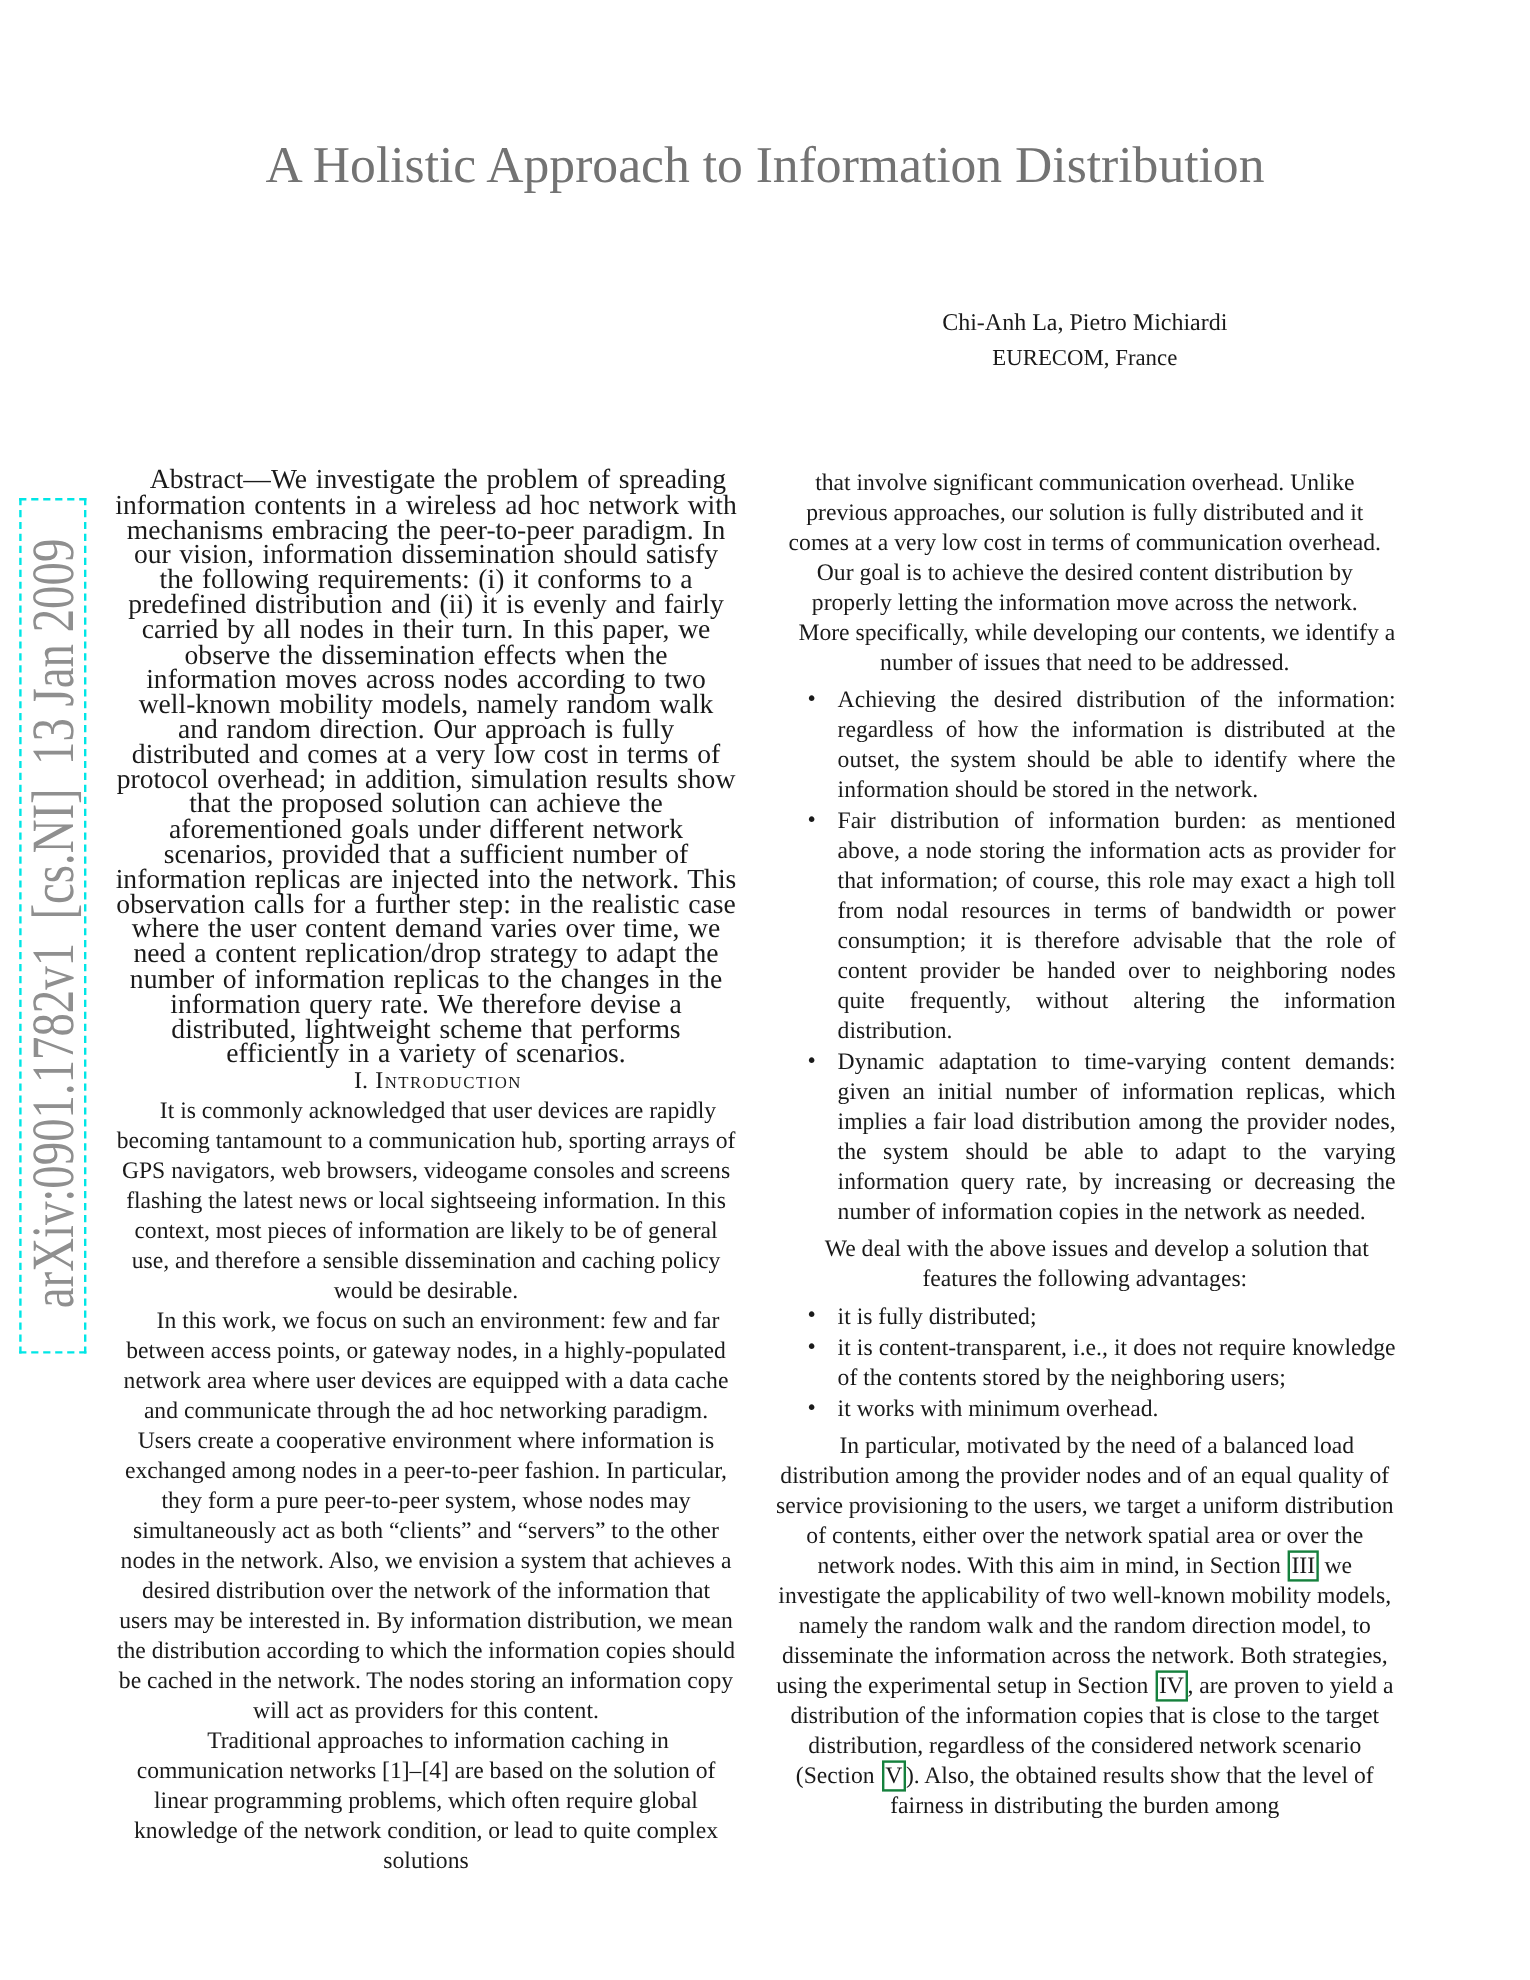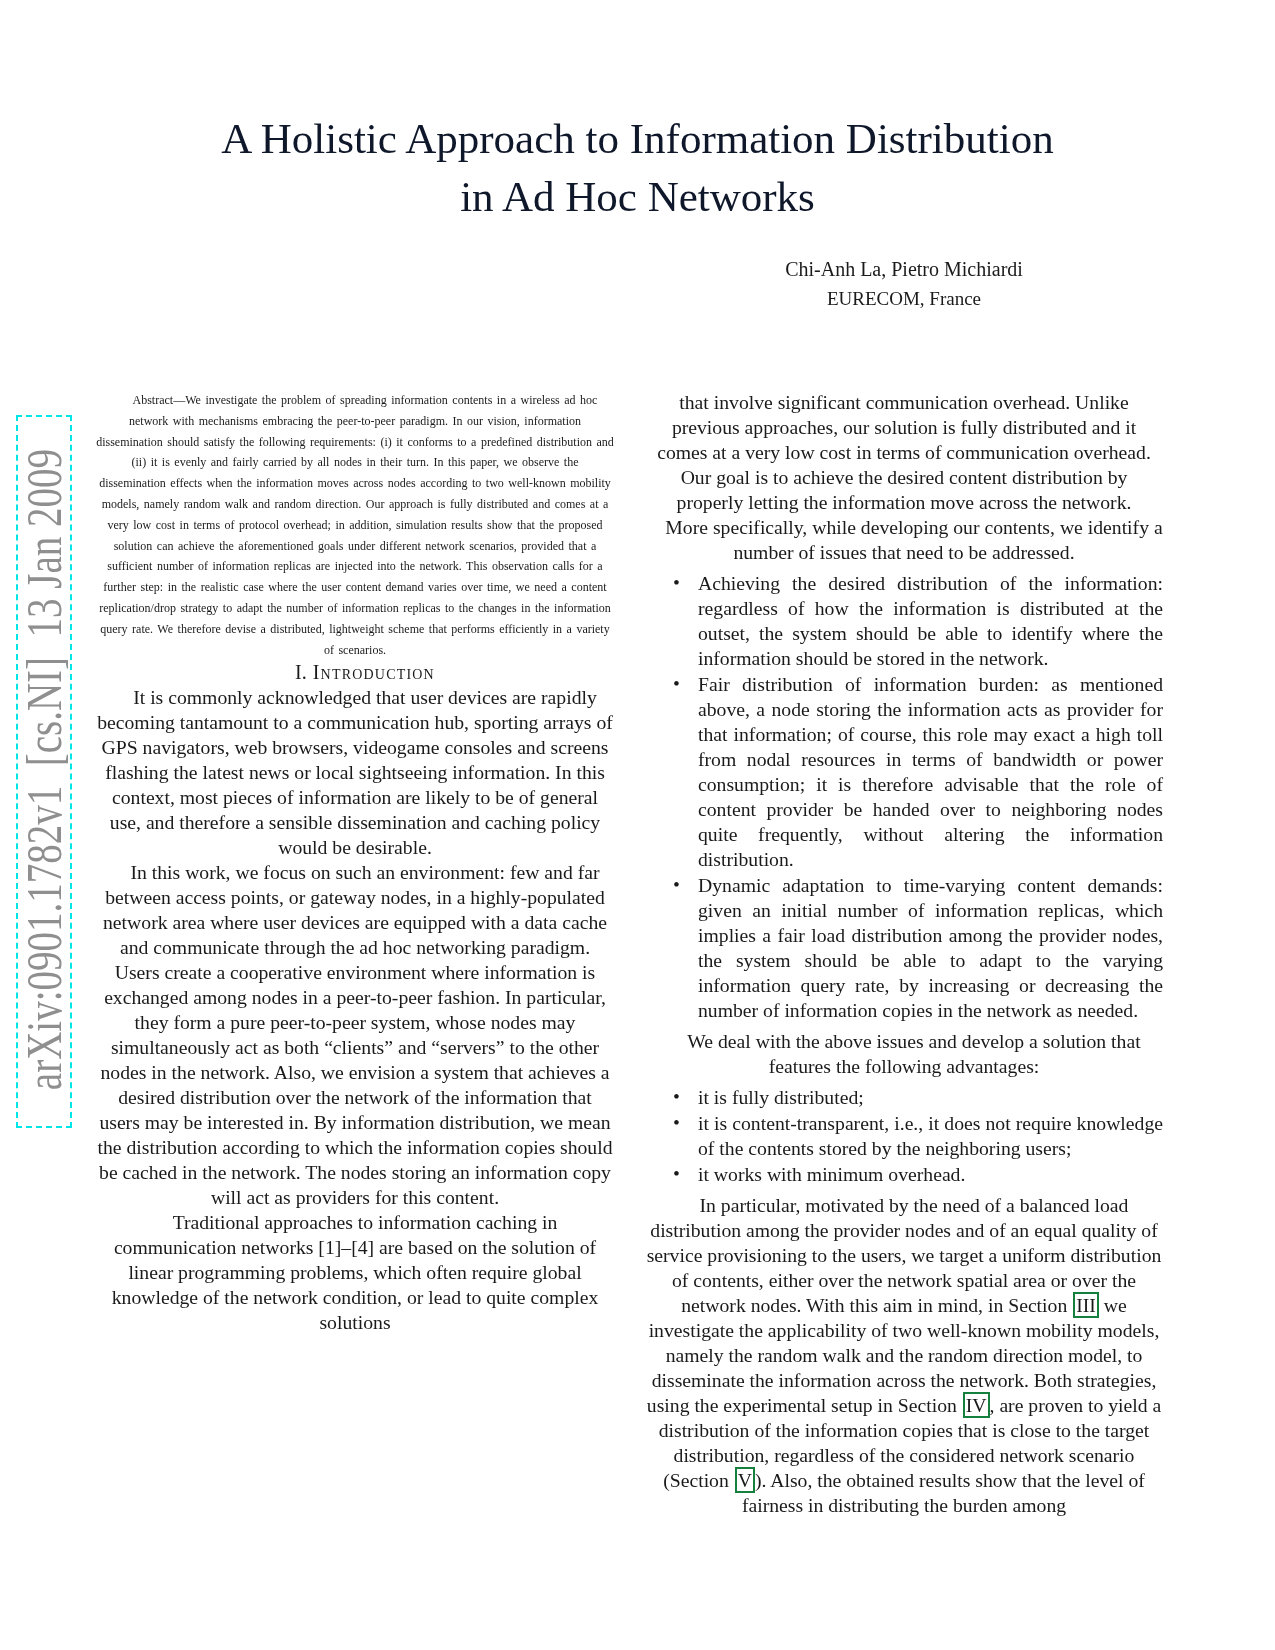--- a/index.html
+++ b/index.html
@@ -27,39 +27,39 @@
     line-height:52px;
     font-size:50px;
     color:#8f8f8f;
     white-space:pre;
   }
   
   .title{
     position:absolute;top:110px;left:0;width:1275px;
     margin:0;text-align:center;
     font-size:43px;font-weight:400;line-height:58px;
-    color:#0f172a;
+    color:#737373;
   }
   .author-group{position:absolute;top:256px;text-align:center;}
   .author-group.g1{left:96px;width:670px;}
   .author-group.g2{left:645px;width:518px;text-align:center;}
   .author-names{font-size:20px;line-height:26px;}
   .author-affil{font-size:19px;line-height:24px;margin-top:5px;}
   
   .col{
     position:absolute;top:390px;width:518px;
     text-align:justify;
     font-size:19.7px;line-height:25px;
   }
   .col.left{left:96px;}
   .col.right{left:645px;}
   .col p{margin:0;text-indent:20px;text-align:center;}
   .col p.noindent{text-indent:0;}
   .abstract{
-    font-size:12px;line-height:20.8px;
+    font-size:23px;line-height:20.8px;
     margin:0;text-indent:18px;
     word-spacing:1.5px;
   }
   .sec-heading{
     margin:16px 0 12px 0;
     text-align:center;text-indent:0;
     font-size:20px;font-weight:400;
   }
   .sec-number{margin-right:6px;}
   .smallcaps{font-variant:small-caps;letter-spacing:1.2px;}
@@ -85,21 +85,21 @@
 </style>
 </head>
 <body>
 
 <div class="page">
 
   <div class="stamp-box">
     <div class="stamp-text">arXiv:0901.1782v1  [cs.NI]  13 Jan 2009</div>
   </div>
 
-  <h1 class="title"><span>A Holistic Approach to Information Distribution</span><br><span>in Ad Hoc Networks</span></h1>
+  <h1 class="title"><span>A Holistic Approach to Information Distribution</span><br></h1>
 
   <div class="author-group g2">
     <div class="author-names">Chi-Anh La, Pietro Michiardi</div>
     <div class="author-affil">EURECOM, France</div>
   </div>
 
   <div class="col left">
     <p class="abstract"><span class="abs-label">Abstract—</span><span>We investigate the problem of spreading information contents in a wireless ad hoc network with mechanisms embracing the peer-to-peer paradigm. In our vision, information dissemination should satisfy the following requirements: (i) it conforms to a predefined distribution and (ii) it is evenly and fairly carried by all nodes in their turn. In this paper, we observe the dissemination effects when the information moves across nodes according to two well-known mobility models, namely random walk and random direction. Our approach is fully distributed and comes at a very low cost in terms of protocol overhead; in addition, simulation results show that the proposed solution can achieve the aforementioned goals under different network scenarios, provided that a sufficient number of information replicas are injected into the network. This observation calls for a further step: in the realistic case where the user content demand varies over time, we need a content replication/drop strategy to adapt the number of information replicas to the changes in the information query rate. We therefore devise a distributed, lightweight scheme that performs efficiently in a variety of scenarios.</span></p>
 
     <p class="sec-heading"><span class="sec-number">I.</span><span class="smallcaps">Introduction</span></p>

